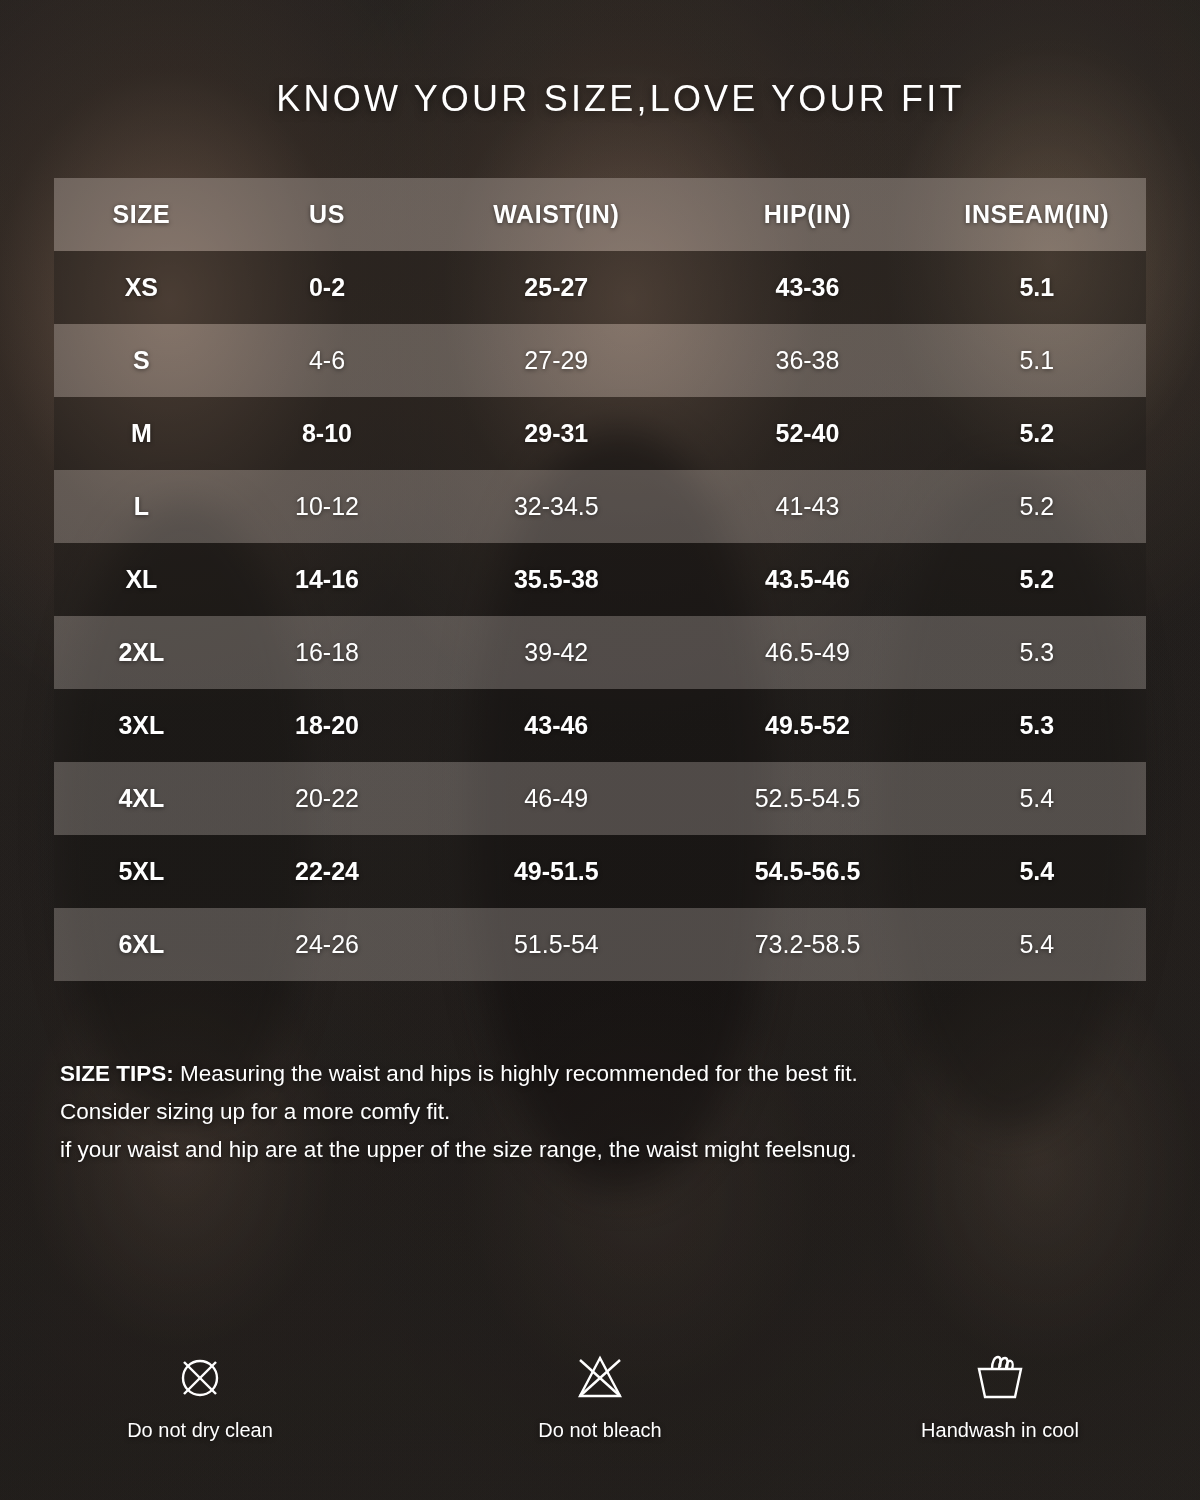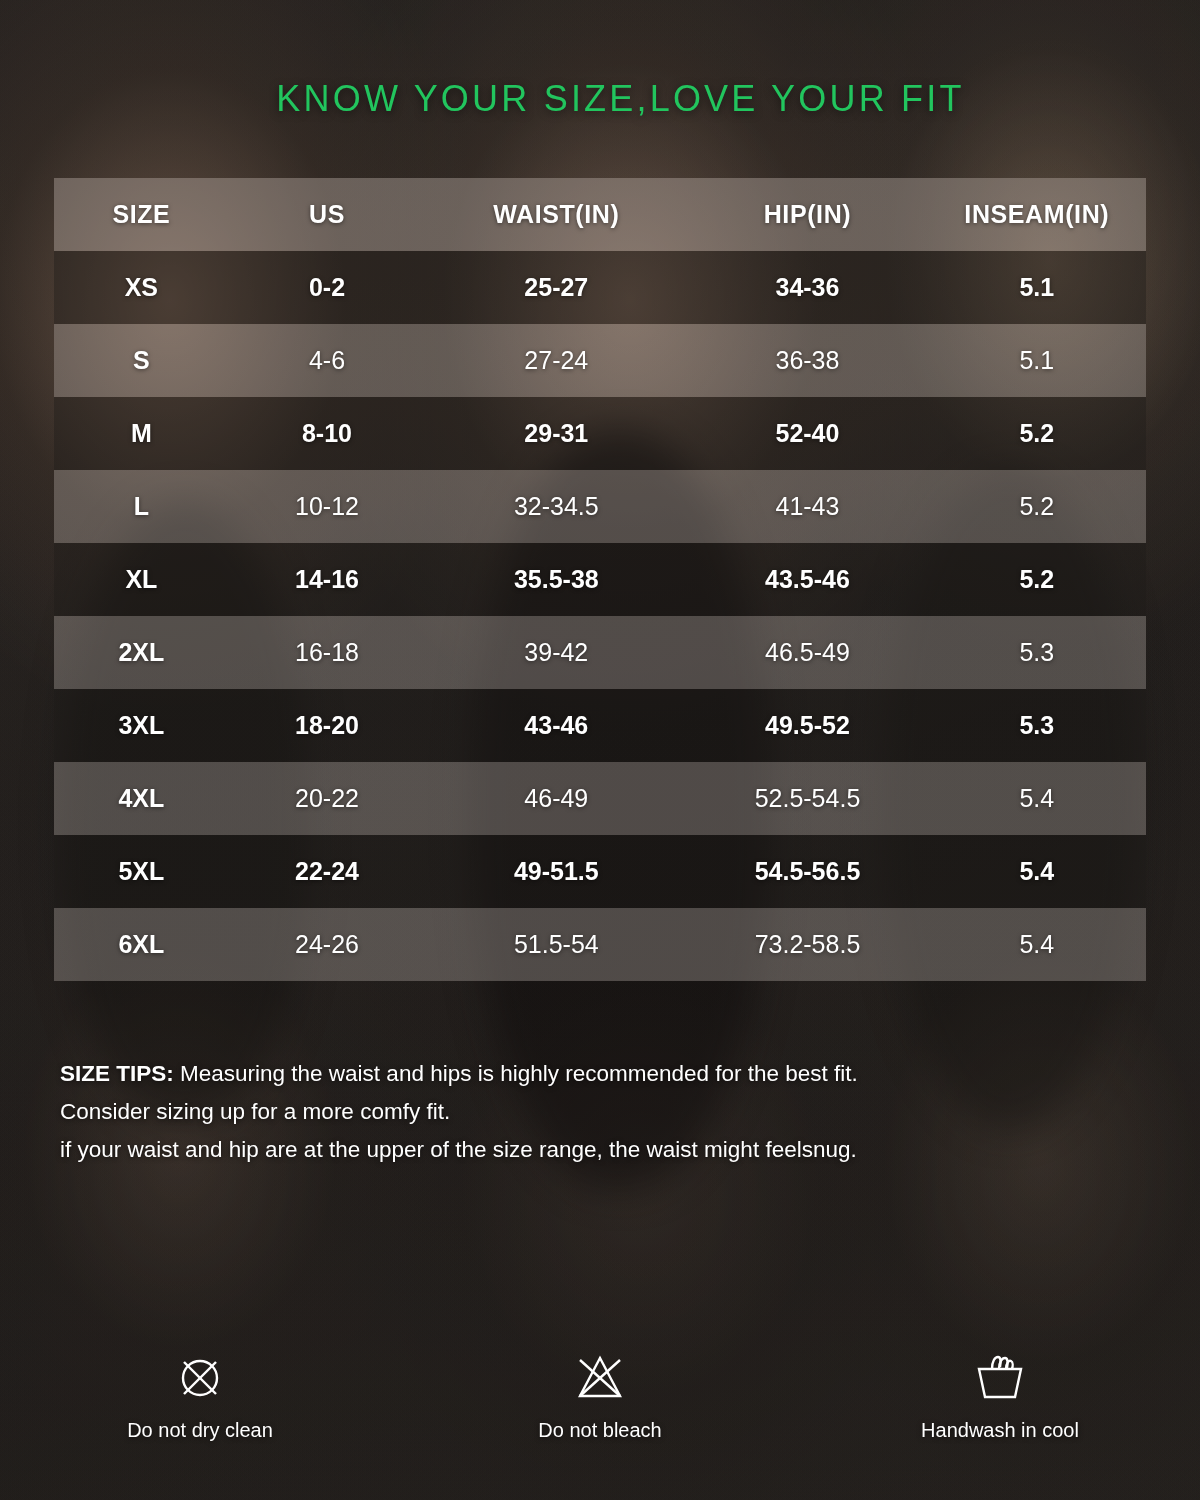--- a/index.html
+++ b/index.html
@@ -38,21 +38,21 @@
     position: absolute; inset: 0;
     background: linear-gradient(180deg, rgba(30,27,25,0.28) 0%, rgba(30,27,25,0.10) 25%, rgba(30,27,25,0.18) 60%, rgba(28,25,23,0.42) 100%);
   }
 
   
   .title {
     position: absolute;
     top: 78px;
     left: 0; right: 0;
     text-align: center;
-    color: #22c55e;
+    color: #ffffff;
     font-size: 36px;
     letter-spacing: 3.2px;
     font-weight: 400;
     text-shadow: 0 2px 8px rgba(0,0,0,0.55);
     padding-left: 41px;
   }
 
   
   .table-wrap {
     position: absolute;
@@ -157,27 +157,27 @@
         <th>WAIST(IN)</th>
         <th>HIP(IN)</th>
         <th>INSEAM(IN)</th>
       </tr>
     </thead>
     <tbody>
       <tr>
         <td>XS</td>
         <td>0-2</td>
         <td>25-27</td>
-        <td>34-36</td>
+        <td>43-36</td>
         <td>5.1</td>
       </tr>
       <tr>
         <td>S</td>
         <td>4-6</td>
-        <td>27-24</td>
+        <td>27-29</td>
         <td>36-38</td>
         <td>5.1</td>
       </tr>
       <tr>
         <td>M</td>
         <td>8-10</td>
         <td>29-31</td>
         <td>52-40</td>
         <td>5.2</td>
       </tr>

